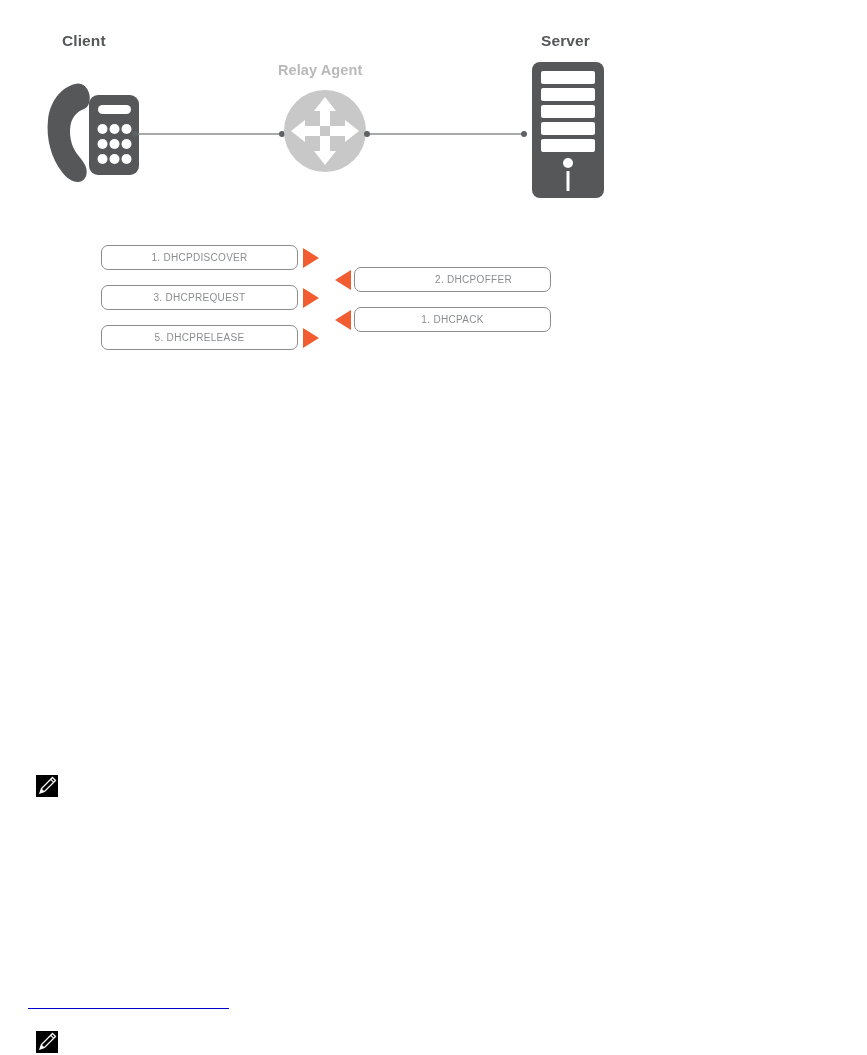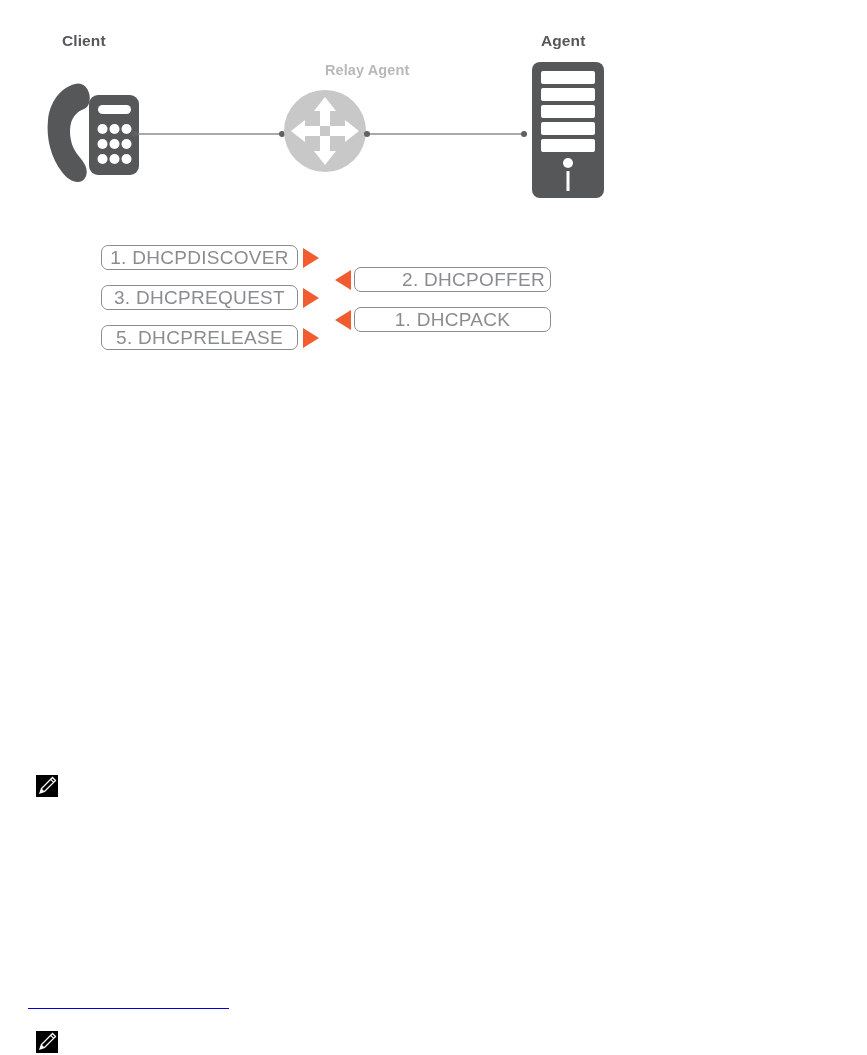--- a/index.html
+++ b/index.html
@@ -34,21 +34,20 @@
   #server-label { left: 541px; top: 32px; }
 
   #relay-label {
     position: absolute;
     left: 278px; top: 62px;
     font-size: 14.5px;
     font-weight: bold;
     color: #b9b9b9;
     white-space: nowrap;
     letter-spacing: 0.1px;
-    margin-left: 47px;
   }
 
   .icon-box { position: absolute; }
   #client-icon { left: 44px;  top: 78px;  width: 96px;  height: 108px; }
   #relay-icon  { left: 283px; top: 89px;  width: 84px;  height: 84px;  }
   #server-icon { left: 531px; top: 61px;  width: 74px;  height: 138px; }
 
   .link {
     position: absolute;
     height: 10px;
@@ -57,21 +56,21 @@
   #link-right { left: 364px; top: 125px; width: 163px; }
 
   
   .msg-box {
     position: absolute;
     box-sizing: border-box;
     border: 1.6px solid #8a8d8f;
     border-radius: 7px;
     background: #ffffff;
     color: #8a8d8f;
-    font-size: 19px;
+    font-size: 10px;
     letter-spacing: 0.3px;
     display: flex;
     align-items: center;
     justify-content: center;
     height: 25px;
   }
   .msg-left  { left: 101px; width: 197px; }
   .msg-right { left: 354px; width: 197px; }
 
   #msg-1 { top: 245px; }
@@ -116,21 +115,21 @@
 </style>
 </head>
 <body>
 
 <div class="canvas">
 
   <div class="node-label" id="client-label">Client</div>
 
   <div id="relay-label">Relay Agent</div>
 
-  <div class="node-label" id="server-label">Agent</div>
+  <div class="node-label" id="server-label">Server</div>
 
   <div class="icon-box" id="client-icon">
     <svg viewBox="0 0 96 108" width="96" height="108" aria-hidden="true">
 
       <path d="M31 6
                C16 10 6 24 4 42
                C2 60 7 80 18 94
                C24 102 32 106 38 103
                C43 100 44 93 41 87
                C38 81 33 77 30 71

